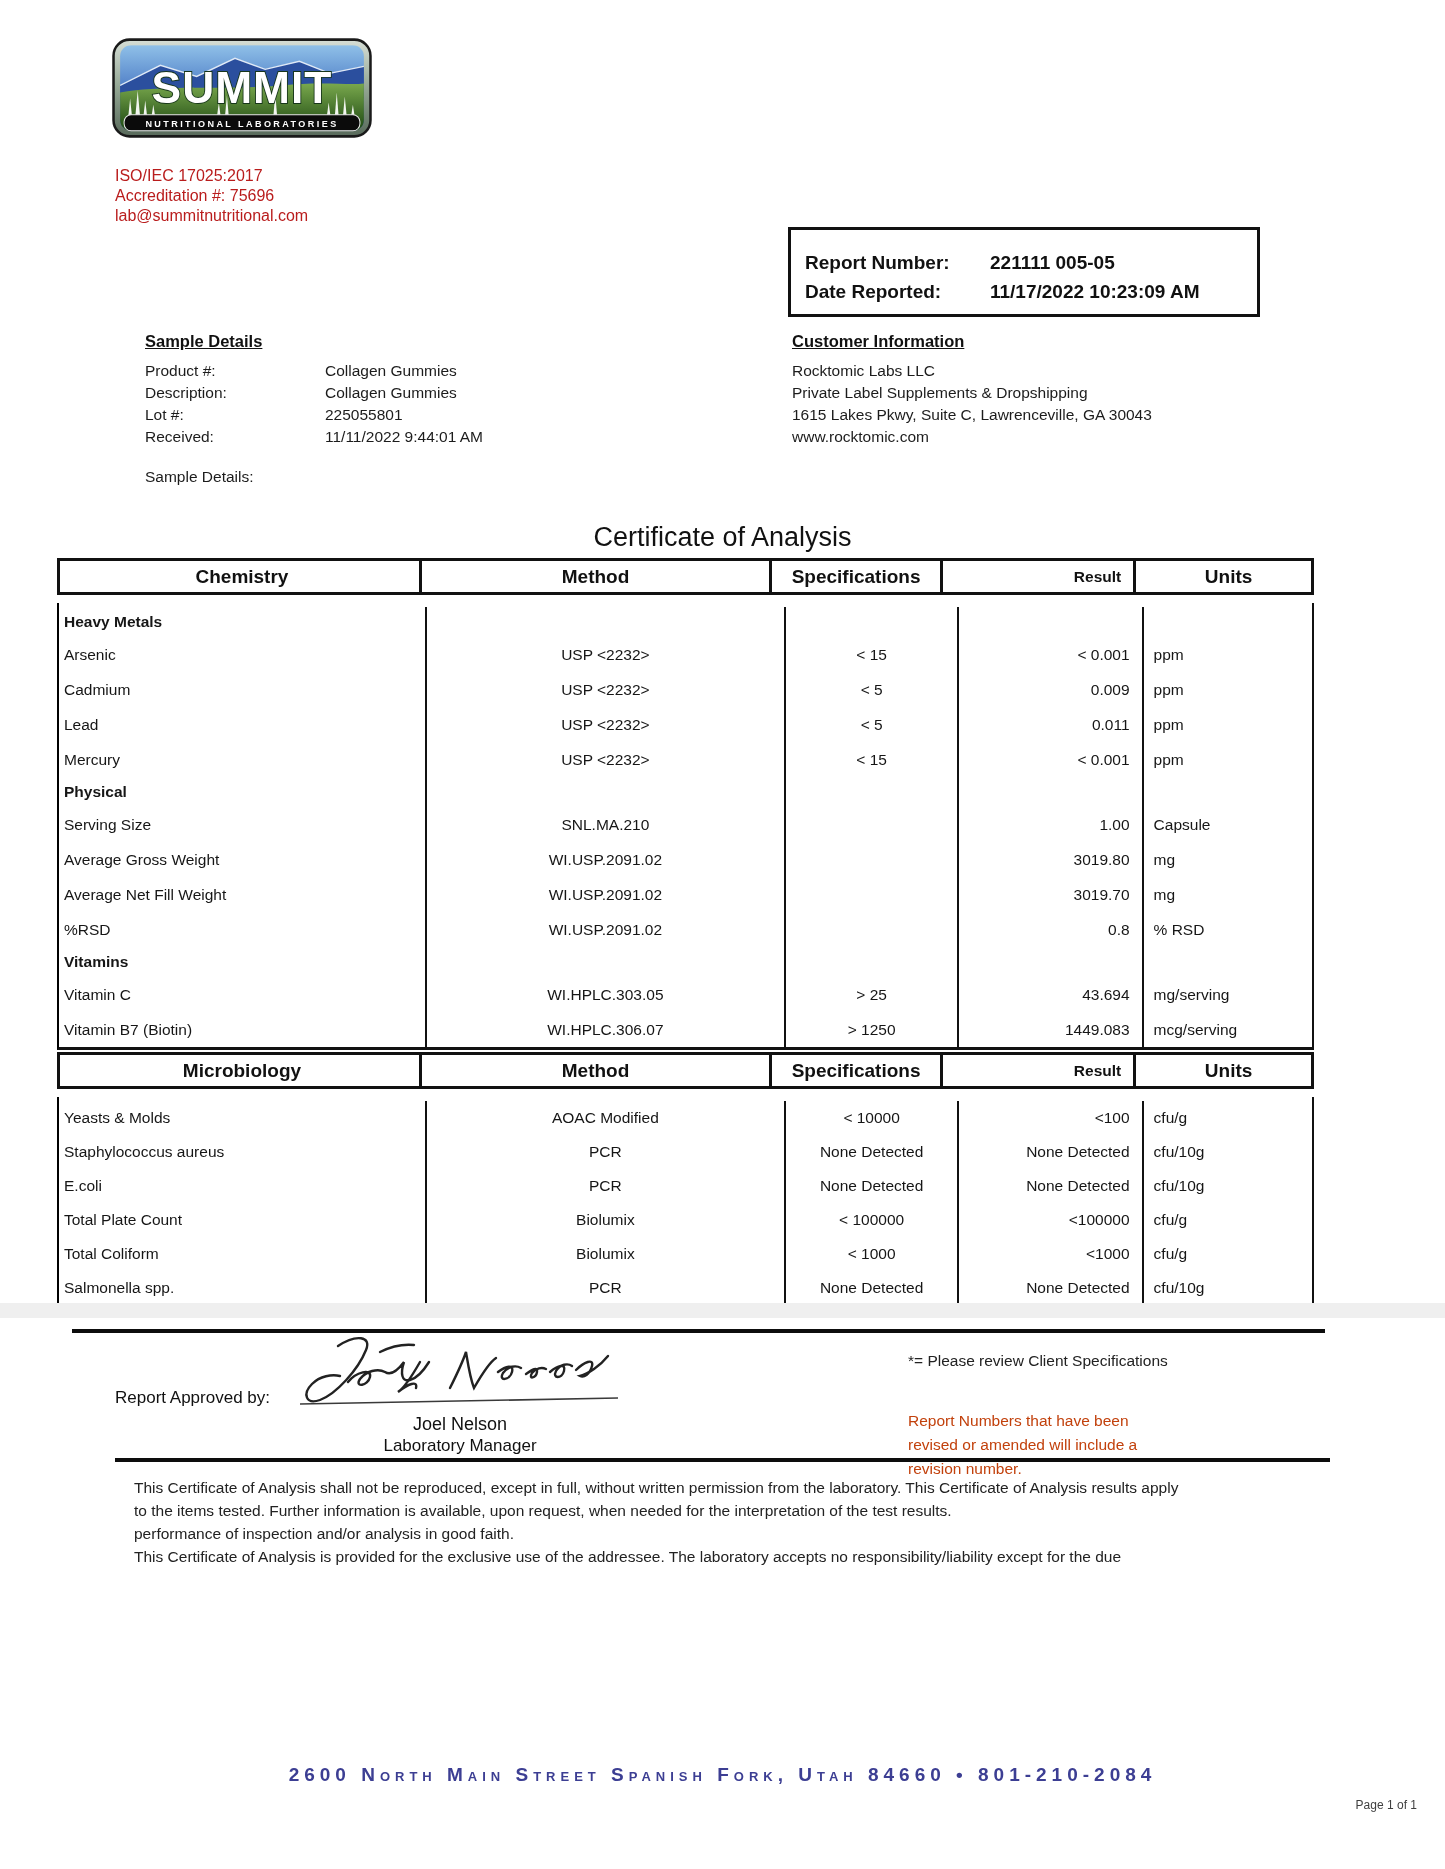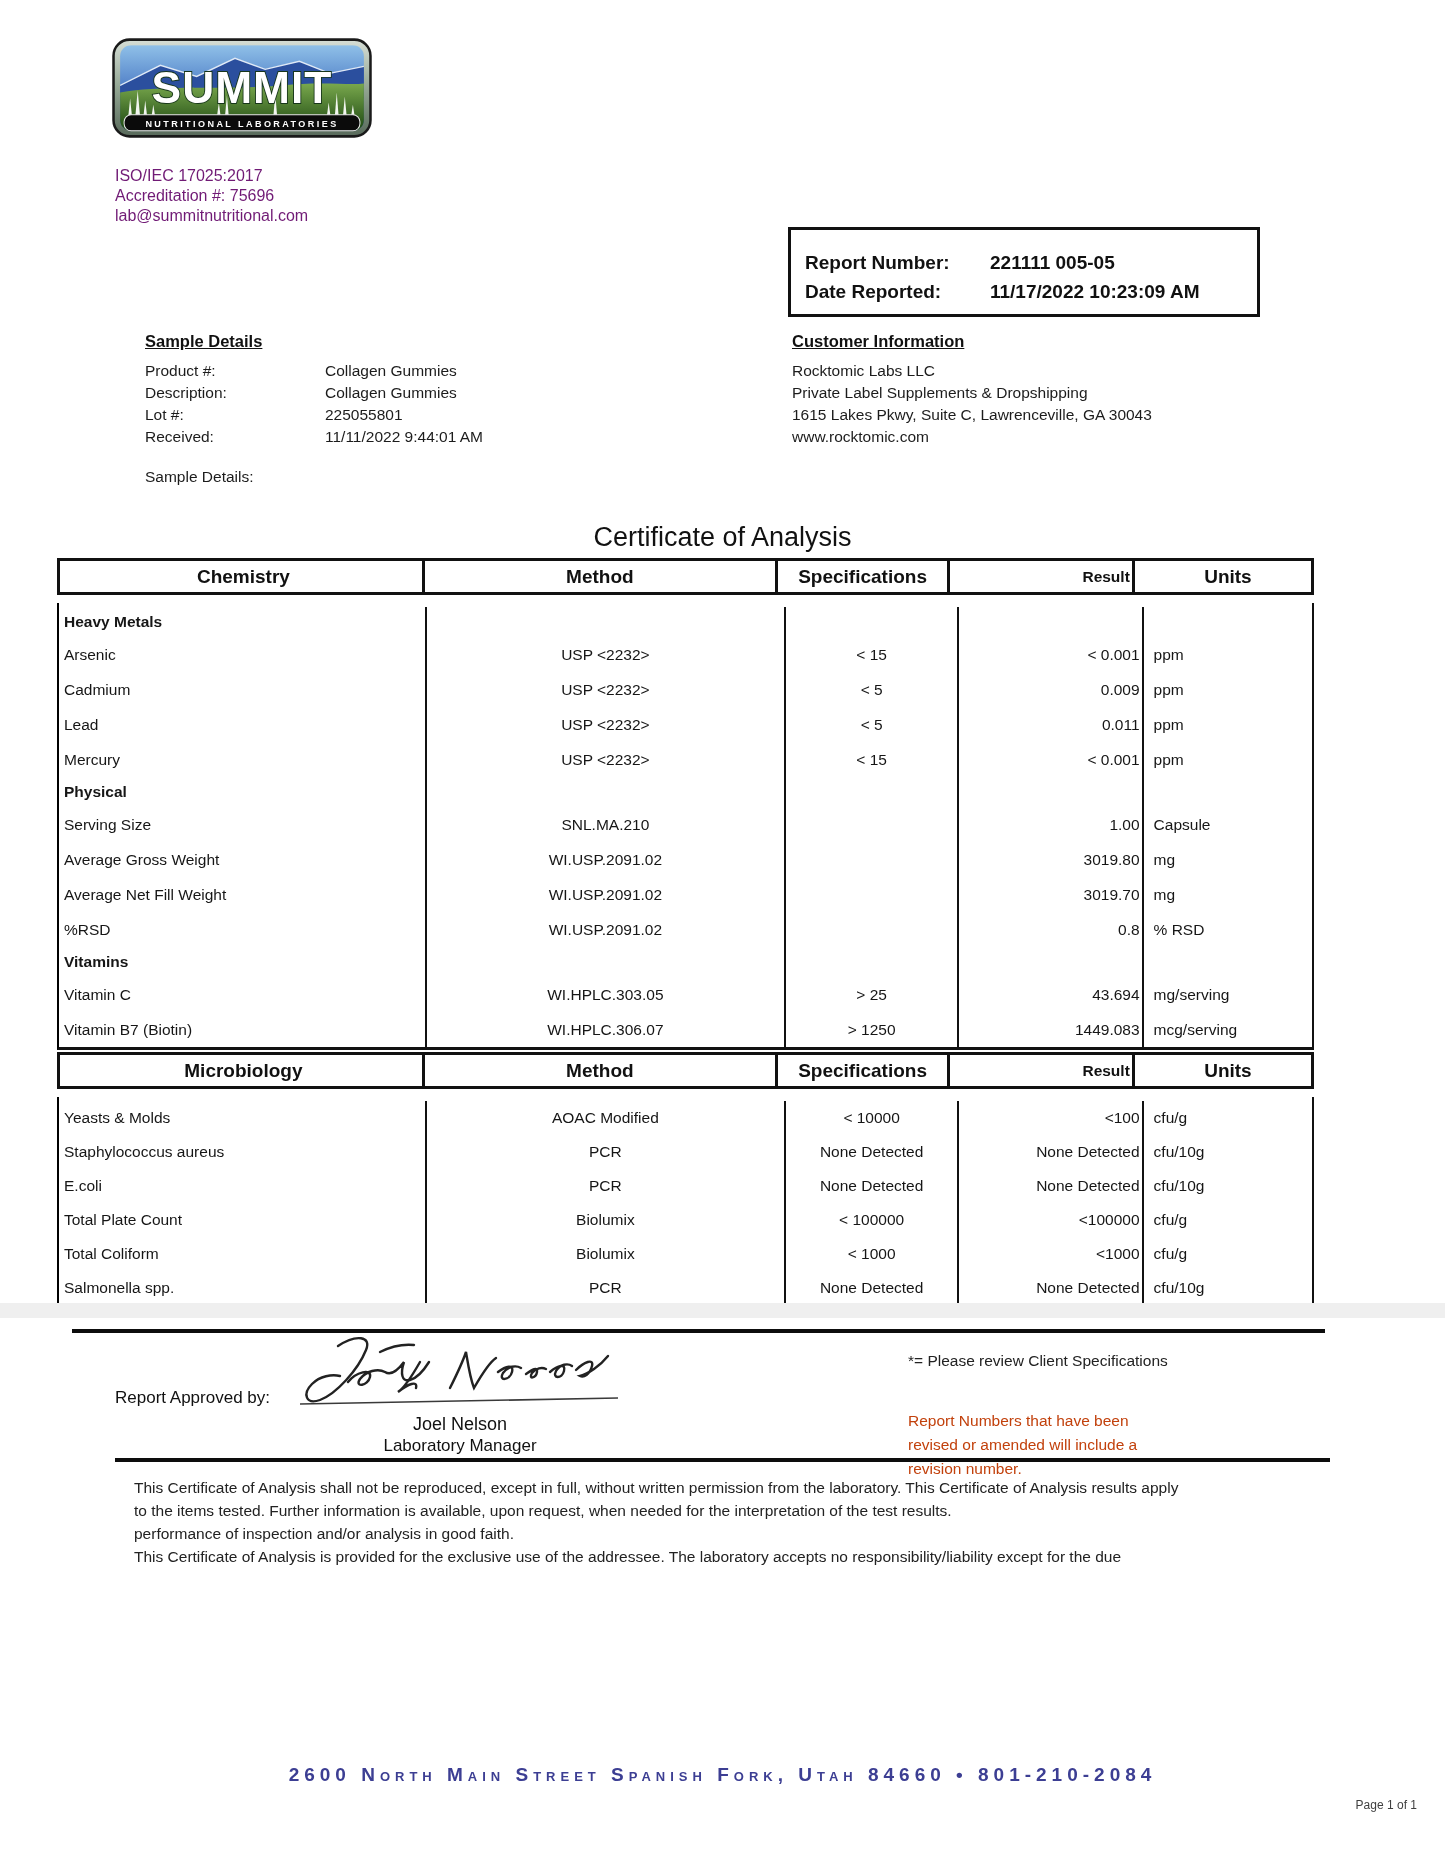--- a/index.html
+++ b/index.html
@@ -2,21 +2,21 @@
 <html><head>
 <meta charset="utf-8">
 <style>
   html,body{margin:0;padding:0;background:#fff;}
   .page{
     position:relative;width:1445px;height:1869px;background:#ffffff;
     font-family:"Liberation Sans",sans-serif;color:#1a1a1a;overflow:hidden;
   }
   
   .logo-wrap{position:absolute;left:112px;top:38px;width:260px;height:100px;}
-  .lab-contact{position:absolute;left:115px;top:166px;font-size:16px;line-height:20px;color:#701a75;}
+  .lab-contact{position:absolute;left:115px;top:166px;font-size:16px;line-height:20px;color:#b91c1c;}
   
   .report-box{
     position:absolute;left:788px;top:227px;width:452px;border:3px solid #111;
     padding:18px 0 8px 14px;background:#fff;
   }
   .report-row{display:flex;font-weight:bold;font-size:19px;line-height:29px;color:#111;}
   .report-label{width:185px;}
   
   .info-block{position:absolute;font-size:15.5px;line-height:22px;color:#1c1c1c;}
   .sample-block{left:145px;top:330px;}
@@ -45,21 +45,21 @@
     background:#fff;padding-top:4px;
   }
   .coa-row{display:flex;align-items:center;min-height:35px;}
   .micro-table .coa-row{min-height:34px;}
   .coa-row.section{min-height:30px;}
   .coa-cell{font-size:15.5px;color:#161616;align-self:stretch;display:flex;align-items:center;box-sizing:border-box;}
   .coa-row.section .c0{font-weight:bold;}
   .c0{width:29.2%;padding-left:5px;}
   .c1{width:28.65%;justify-content:center;}
   .c2{width:13.85%;justify-content:center;text-align:center;}
-  .c3{width:14.7%;justify-content:flex-end;text-align:right;padding-right:2px;}
+  .c3{width:14.7%;justify-content:flex-end;text-align:right;padding-right:12px;}
   .c4{width:13.6%;padding-left:10px;}
   .coa-cell.c1,.coa-cell.c2,.coa-cell.c3,.coa-cell.c4{border-left:2px solid #111;}
   .coa-hcell{border:none;}
   
   .scan-band{position:absolute;left:0;top:1303px;width:1445px;height:15px;background:#efefef;}
   .rule-1{position:absolute;left:72px;top:1329px;width:1253px;height:4px;background:#0d0d0d;}
   .rule-2{position:absolute;left:115px;top:1458px;width:1215px;height:4px;background:#0d0d0d;}
   .approved-label{position:absolute;left:115px;top:1388px;font-size:17px;color:#111;}
   .sig-block{position:absolute;left:292px;top:1332px;width:336px;text-align:center;}
   .sig-name{font-size:18px;color:#111;margin-top:-2px;}

